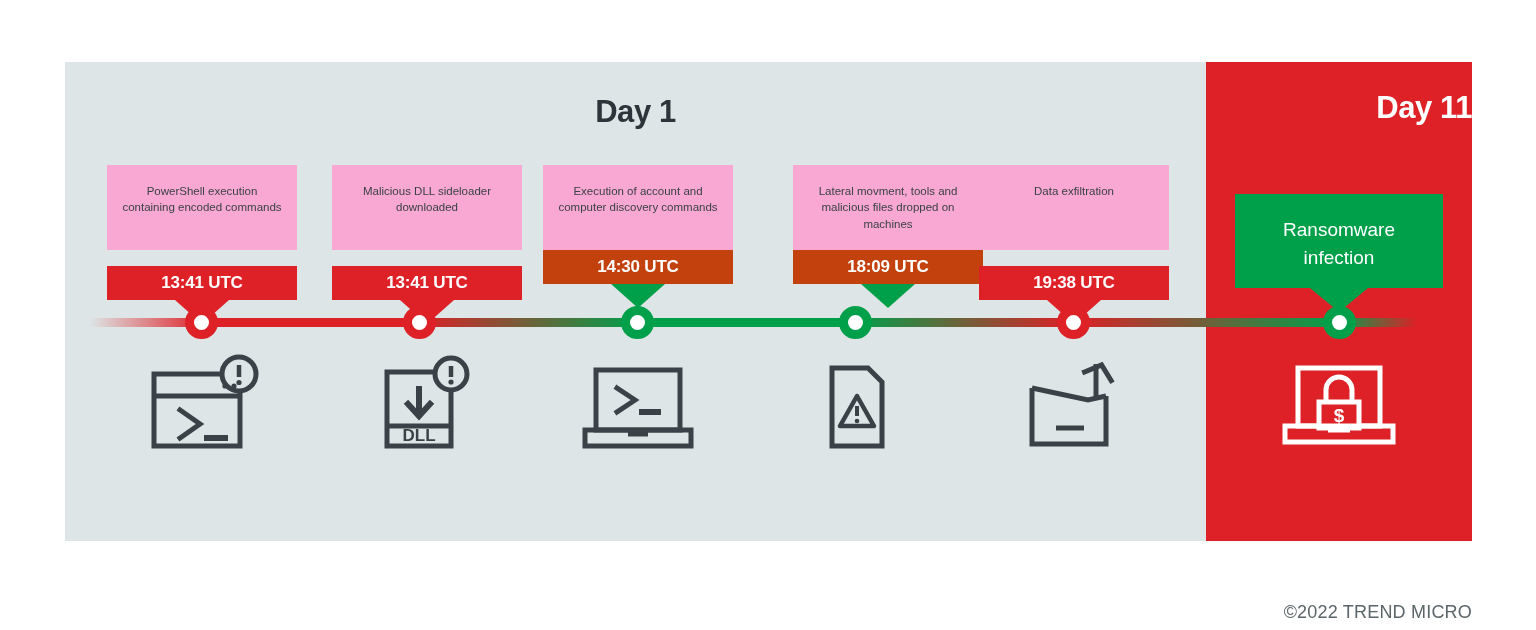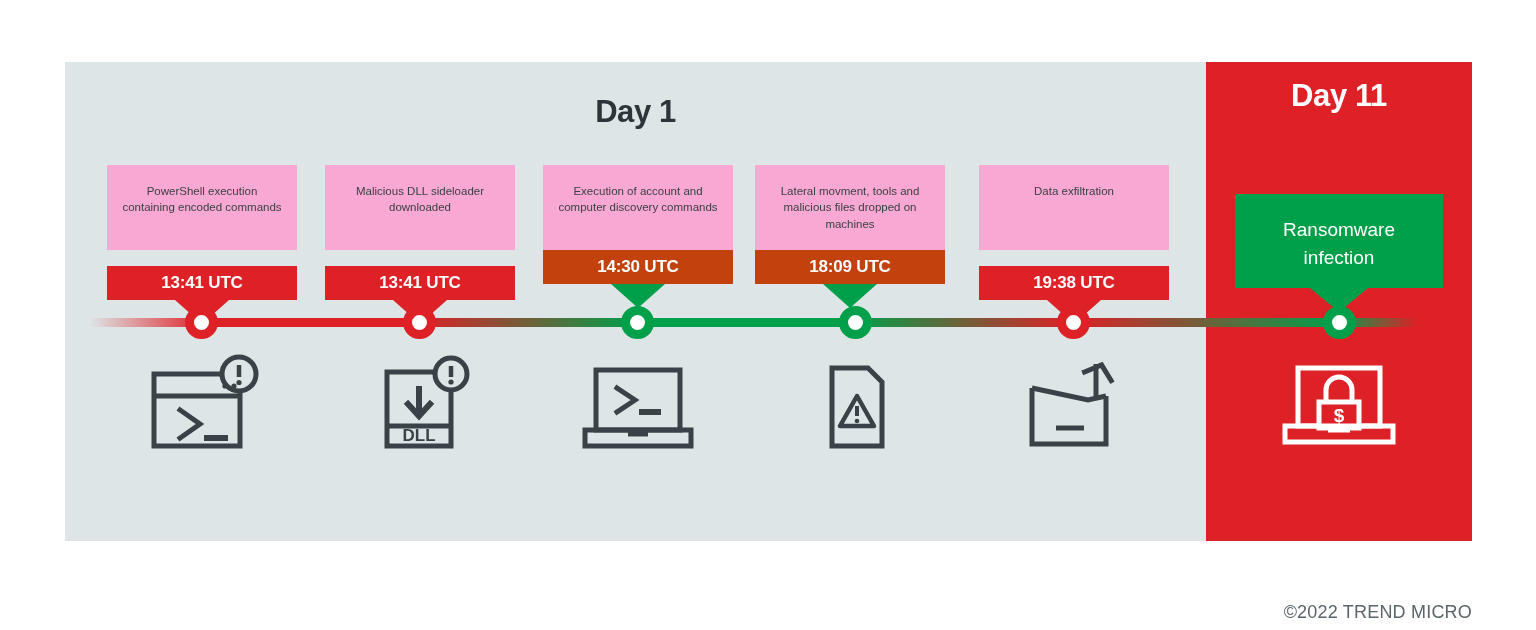--- a/index.html
+++ b/index.html
@@ -52,23 +52,24 @@
     line-height: 1;
   }
   .day-left {
     left: 65px;
     top: 96px;
     width: 1141px;
     color: #2c3539;
   }
   .day-right {
     left: 1206px;
-    top: 80px;
+    top: 92px;
     width: 266px;
     color: #ffffff;
+    text-align: right;
   }
 
   
   .axis {
     position: absolute;
     left: 90px;
     top: 318px;
     width: 1378px;
     height: 9px;
   }
@@ -249,21 +250,21 @@
         <line x1="62" y1="84" x2="86" y2="84" stroke-width="6"></line>
         <circle cx="97" cy="20" r="17" fill="#dde5e6"></circle>
         <line x1="97" y1="11" x2="97" y2="23" stroke-width="4.5" stroke-linecap="butt"></line>
       </g>
       <circle cx="83" cy="32" r="2.6" fill="#3a4247"></circle>
       <circle cx="92" cy="32" r="2.6" fill="#3a4247"></circle>
       <circle cx="97" cy="28.5" r="2.6" fill="#3a4247"></circle>
     </svg>
   </div>
 
-  <div class="event" style="left:325px;">
+  <div class="event" style="left:332px;">
     <div class="card-body">Malicious DLL sideloader downloaded</div>
     <div class="card-time red">13:41 UTC</div>
     <div class="notch">
       <div class="tri red"></div>
     </div>
   </div>
   <div class="dot red" style="left:403px;"></div>
   <div class="icon-wrap" style="left:325px;">
     <svg width="110" height="100" viewBox="0 0 110 100" aria-hidden="true">
       <g fill="none" stroke="#3a4247" stroke-width="5">
@@ -292,21 +293,21 @@
       <g fill="none" stroke="#3a4247" stroke-width="5">
         <rect x="21" y="16" width="84" height="60"></rect>
         <path d="M42 34 L60 46 L42 58" stroke-linecap="square"></path>
         <line x1="64" y1="58" x2="86" y2="58" stroke-width="6"></line>
         <rect x="10" y="76" width="106" height="16"></rect>
         <line x1="53" y1="80" x2="73" y2="80" stroke-width="5"></line>
       </g>
     </svg>
   </div>
 
-  <div class="event" style="left:755px;">
+  <div class="event" style="left:793px;">
     <div class="card-body">Lateral movment, tools and malicious files dropped on machines</div>
     <div class="card-time green">18:09 UTC</div>
     <div class="notch">
       <div class="tri green"></div>
     </div>
   </div>
   <div class="dot green" style="left:839px;"></div>
   <div class="icon-wrap" style="left:761px;">
     <svg width="100" height="100" viewBox="0 0 100 100" aria-hidden="true">
       <g fill="none" stroke="#3a4247" stroke-width="5">

